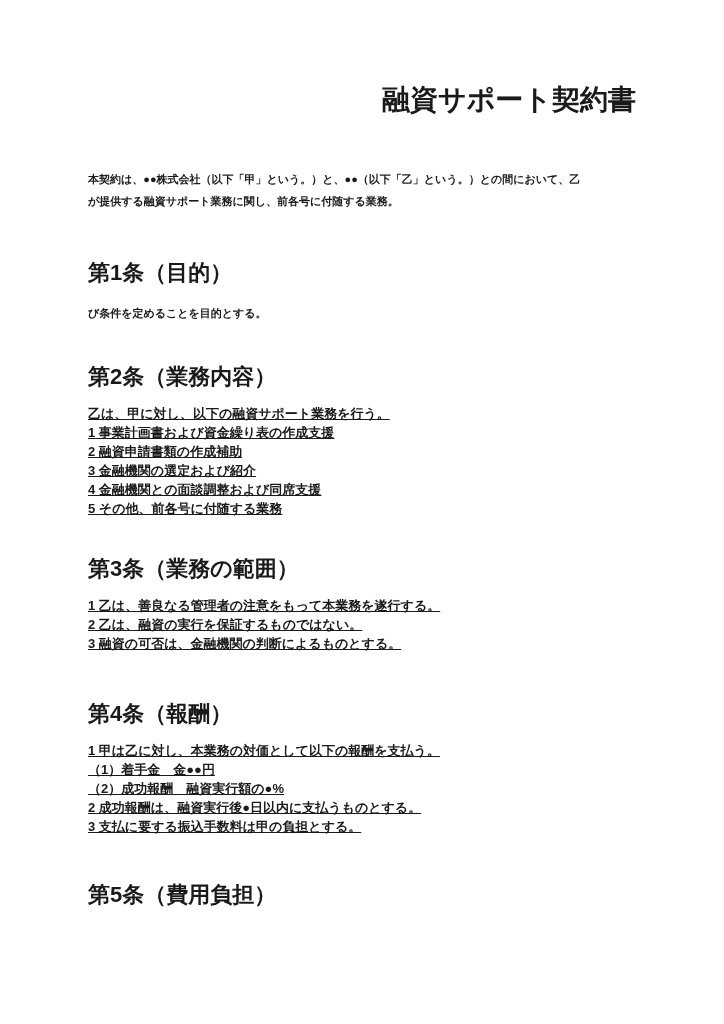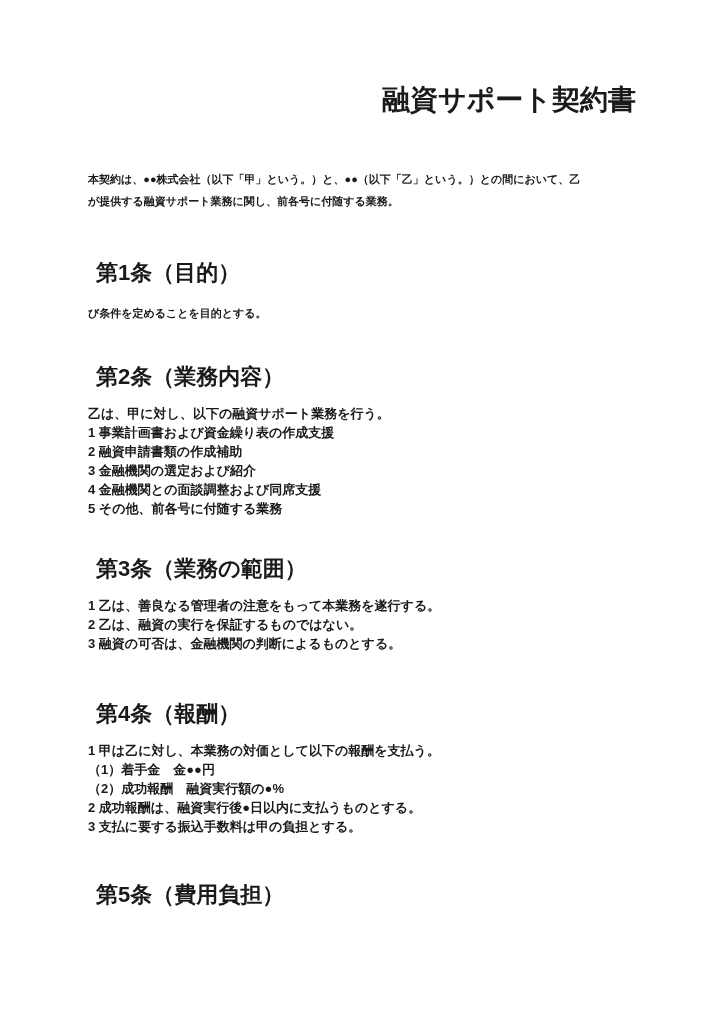--- a/index.html
+++ b/index.html
@@ -34,28 +34,29 @@
     font-size: 11px;
     line-height: 22px;
     font-weight: 600;
     white-space: nowrap;
   }
   .list-line {
     font-size: 13px;
     line-height: 19px;
     font-weight: 600;
     white-space: nowrap;
+    text-decoration: underline;
   }
   .intro { margin-top: 52px; }
   .clause-heading {
     font-size: 22px;
     line-height: 30px;
     font-weight: 700;
     white-space: nowrap;
-    margin: 8px;
+    margin: 0;
   }
   .sec-1 .clause-heading { margin-top: 46px; }
   .sec-2 .clause-heading { margin-top: 38px; }
   .sec-3 .clause-heading { margin-top: 36px; }
   .sec-4 .clause-heading { margin-top: 46px; }
   .sec-5 .clause-heading { margin-top: 44px; }
   .sec-1 .clause-body { margin-top: 14px; }
   .sec-2 .clause-body,
   .sec-3 .clause-body,
   .sec-4 .clause-body { margin-top: 12px; }

